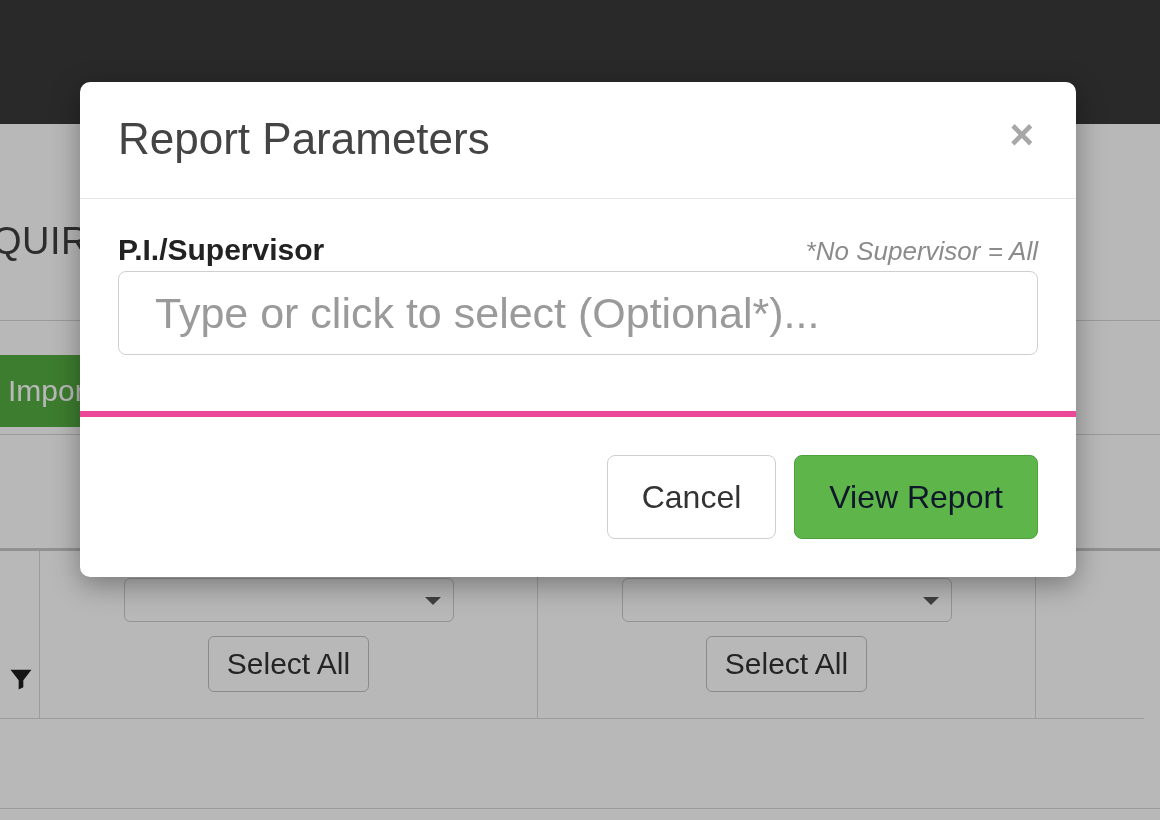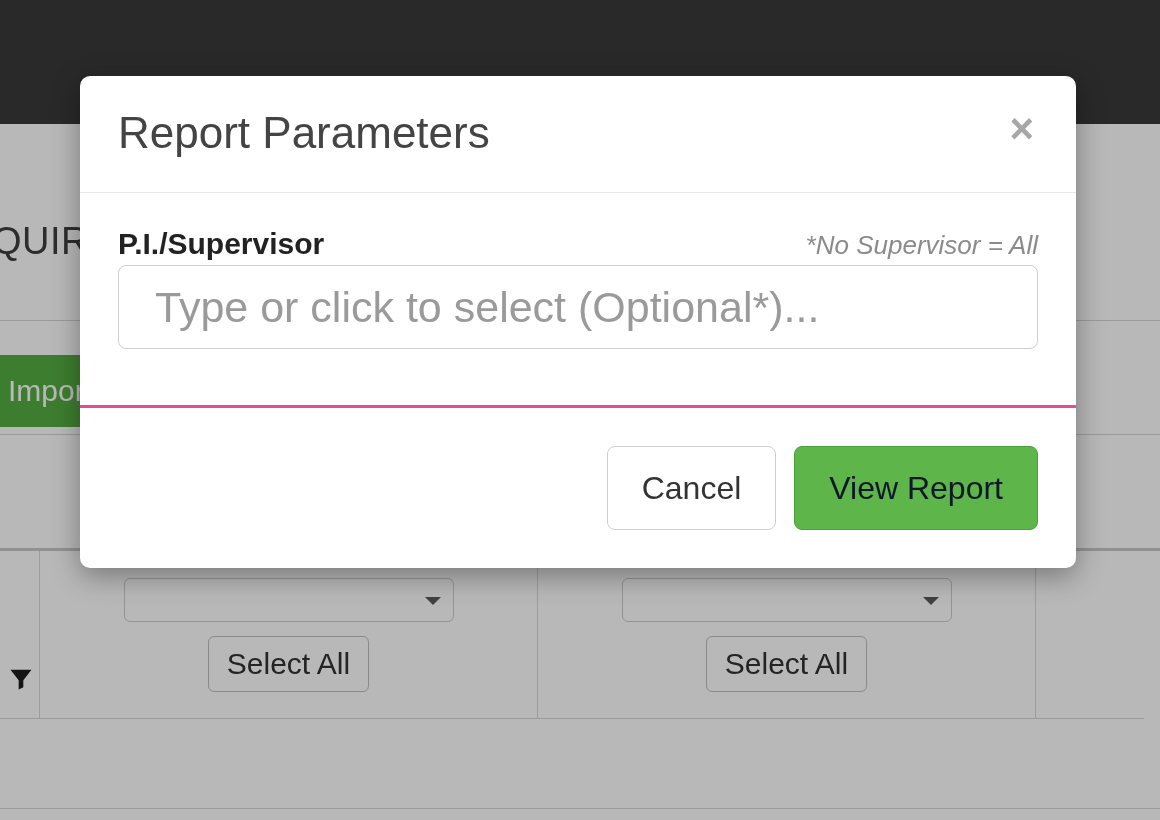--- a/index.html
+++ b/index.html
@@ -123,21 +123,21 @@
     .backdrop {
       position: absolute;
       inset: 0;
       background: rgba(0,0,0,0.28);
     }
 
     
     .modal {
       position: absolute;
       left: 80px;
-      top: 76px;
+      top: 82px;
       width: 996px;
       background: #ffffff;
       border-radius: 10px;
       box-shadow: 0 8px 28px rgba(0,0,0,0.35);
       overflow: hidden;
     }
     .modal-header {
       padding: 32px 38px 34px 38px;
       border-bottom: 1px solid #e6e6e6;
       display: flex;
@@ -184,21 +184,21 @@
       border-radius: 8px;
       padding: 0 36px;
       font-size: 43px;
       color: #333;
       outline: none;
     }
     .field-input::placeholder {
       color: #9a9a9a;
     }
     .modal-footer {
-      border-top: 3px solid #ec4899;
+      border-top: 6px solid #ec4899;
       padding: 38px;
       display: flex;
       justify-content: flex-end;
       gap: 18px;
     }
     .btn {
       height: 84px;
       padding: 0 34px;
       border-radius: 8px;
       font-size: 32px;

